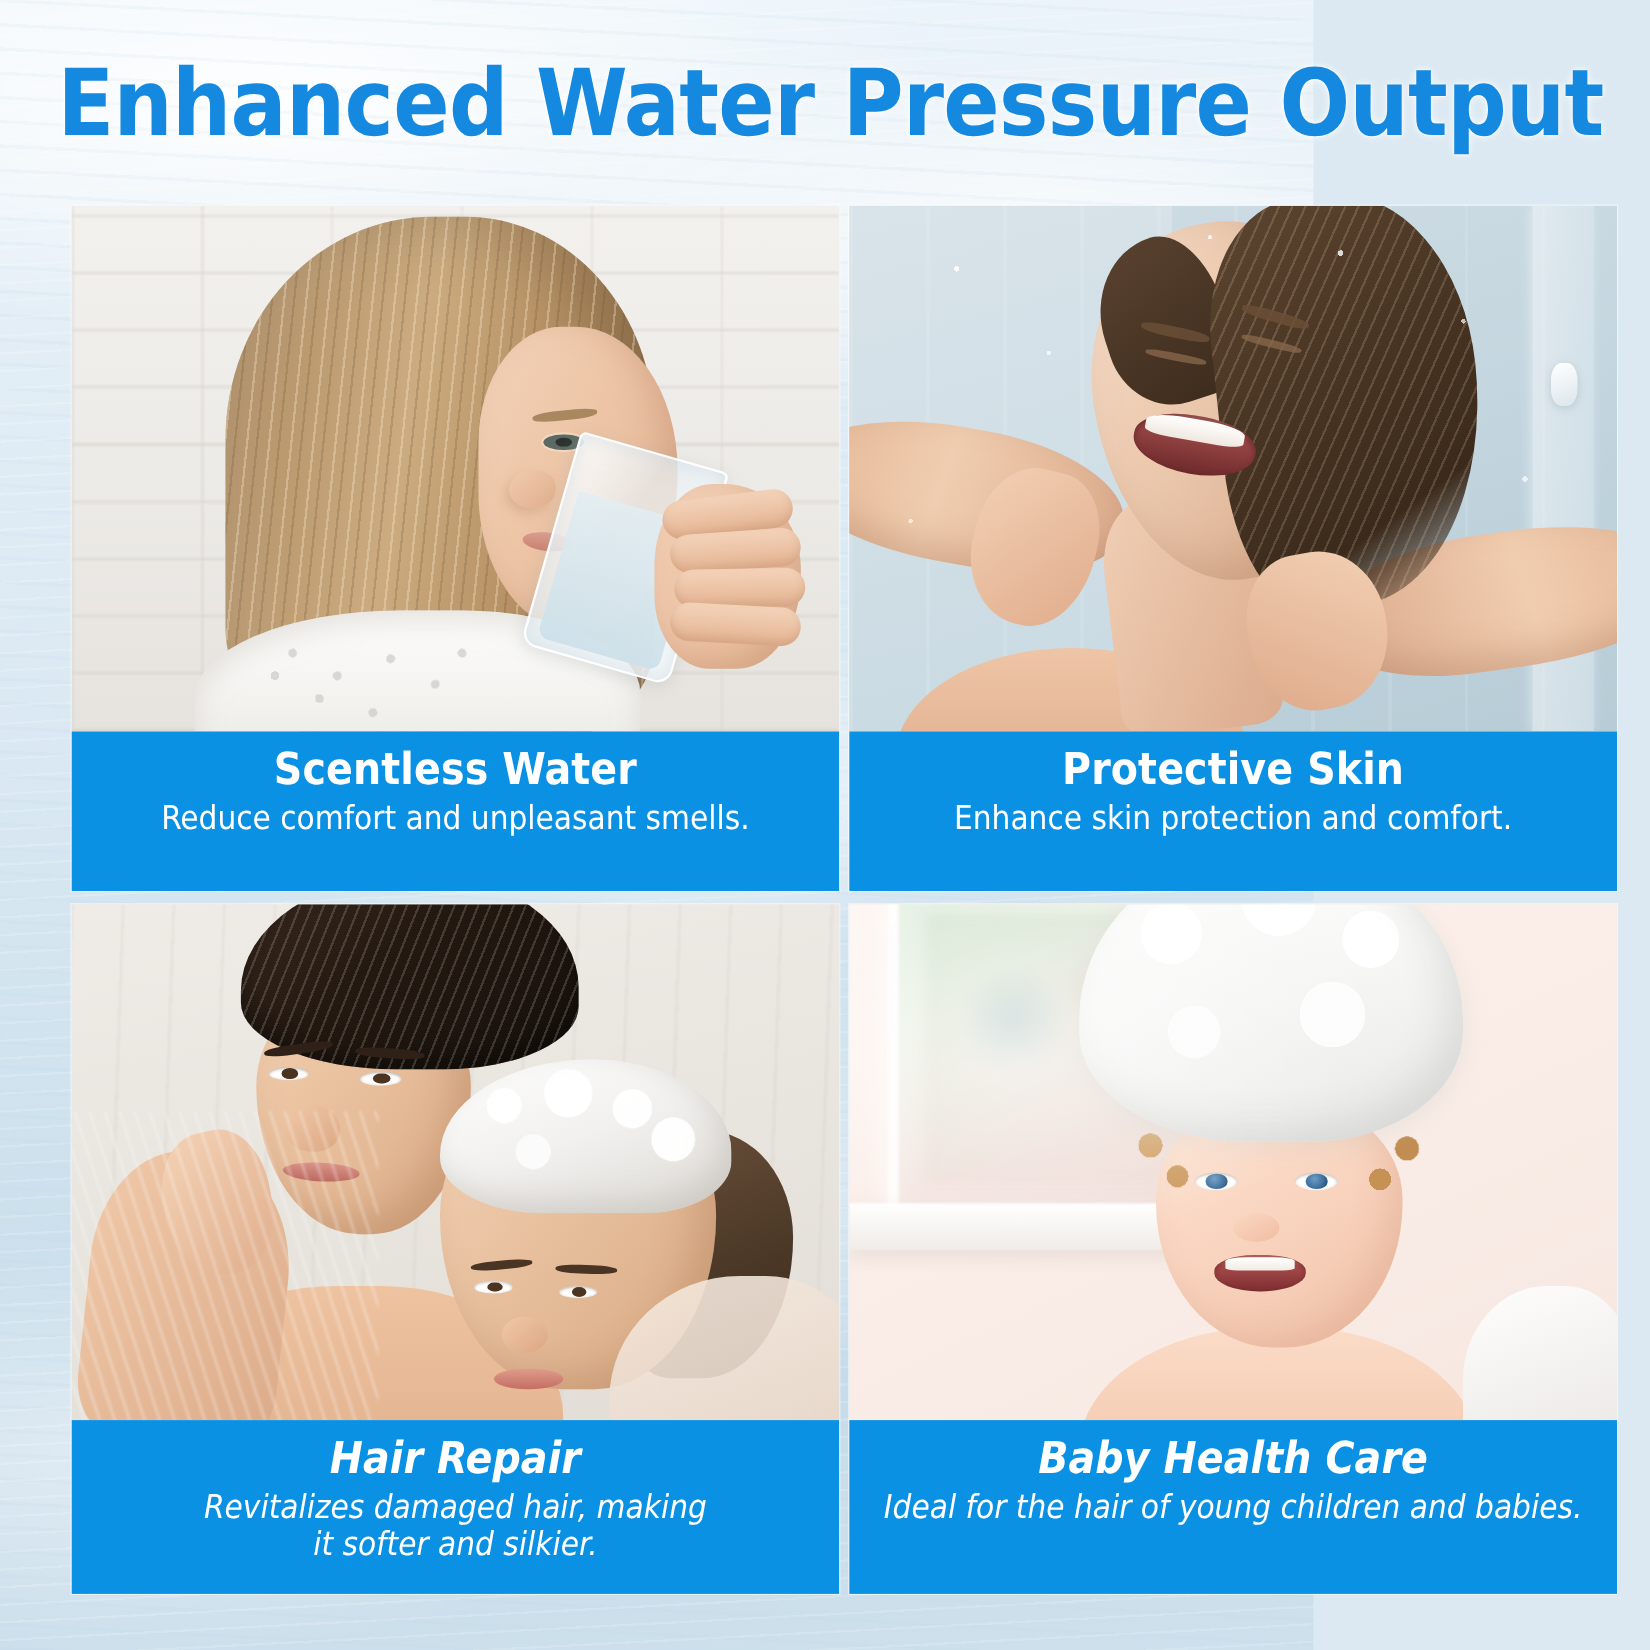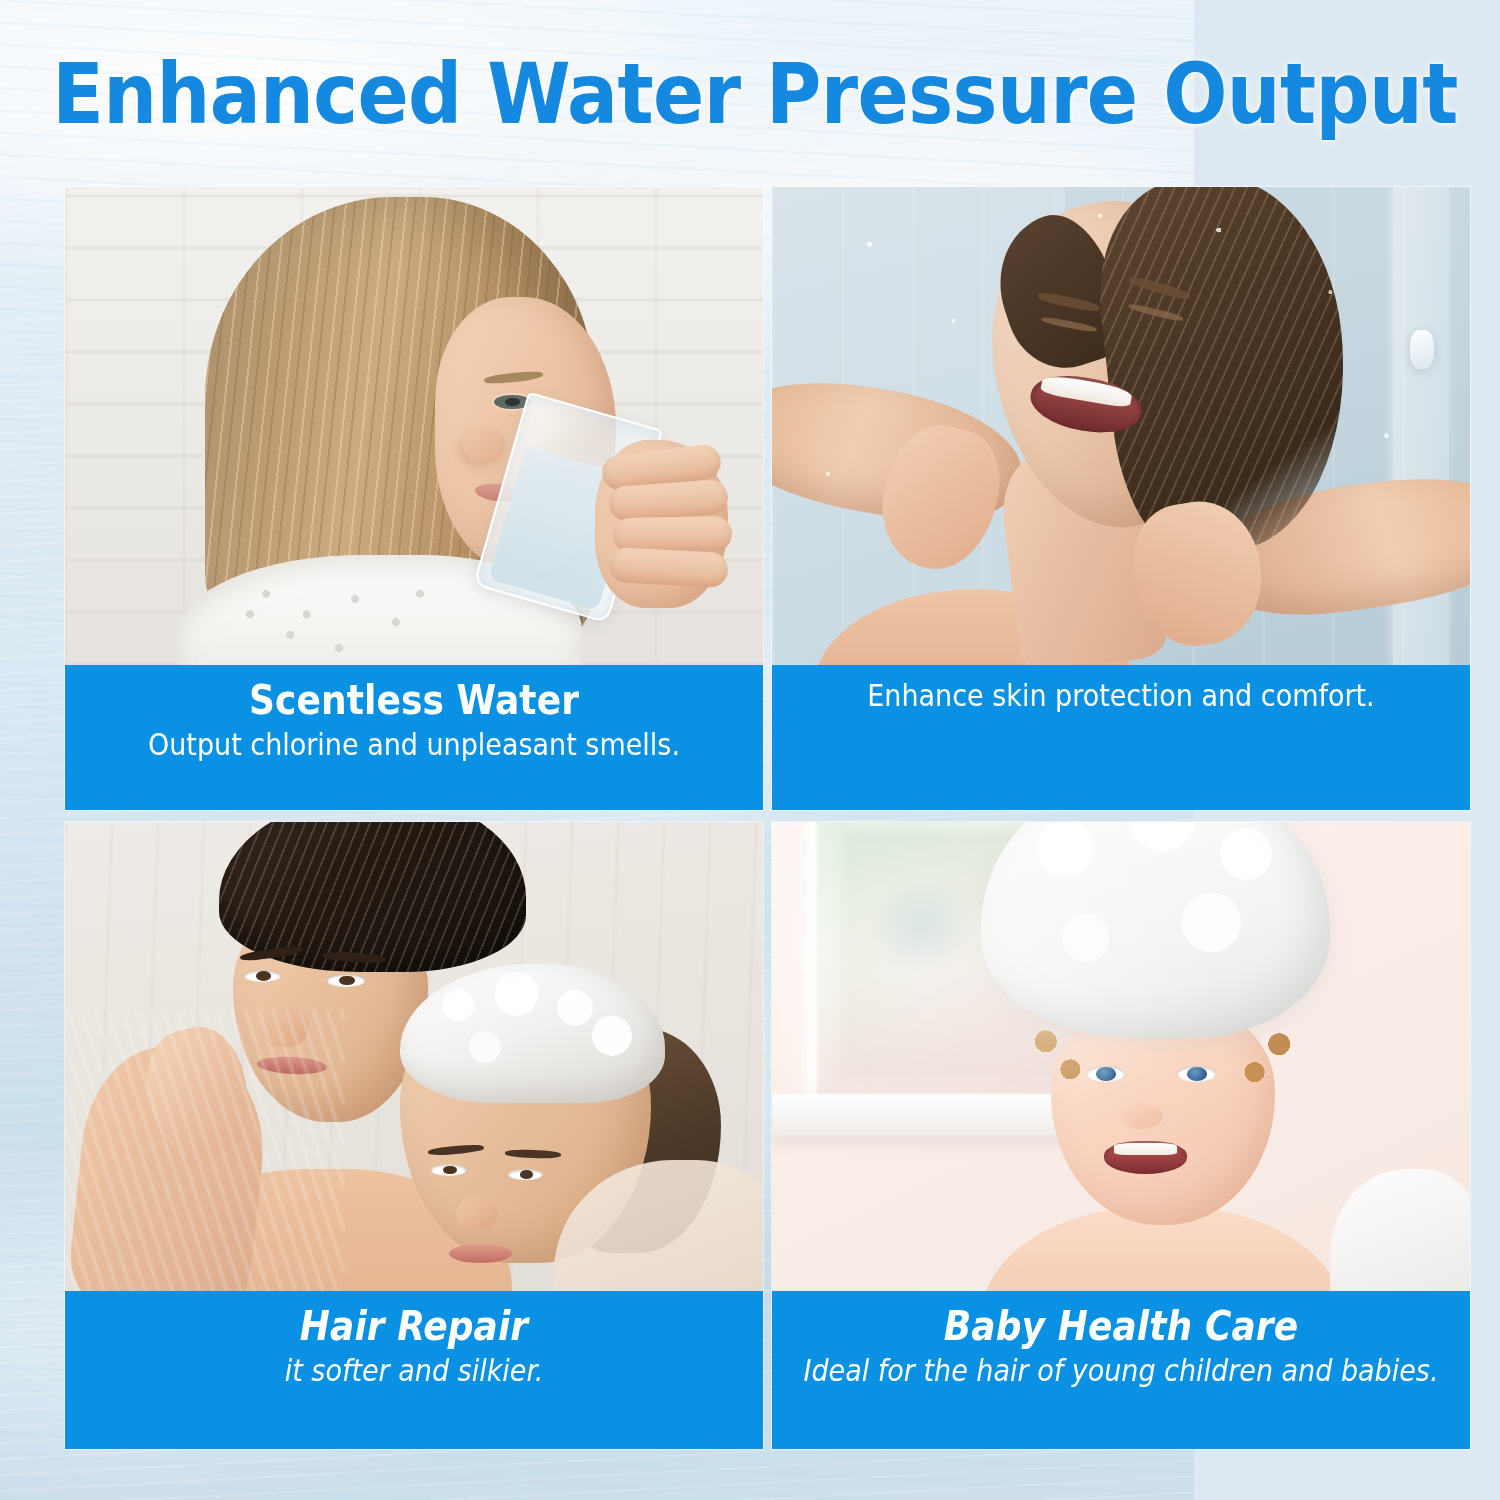--- a/index.html
+++ b/index.html
@@ -579,21 +579,21 @@
         <div class="shirt"></div>
         <div class="glass"></div>
         <div class="hand"></div>
         <div class="fing f1"></div>
         <div class="fing f2"></div>
         <div class="fing f3"></div>
         <div class="fing f4"></div>
       </div>
       <div class="caption">
         <div class="cap-title">Scentless Water</div>
-        <div class="cap-sub">Output chlorine and unpleasant smells.</div>
+        <div class="cap-sub">Reduce comfort and unpleasant smells.</div>
       </div>
     </div>
 
     <div class="card card2">
       <div class="photo p2">
         <div class="wall"></div>
         <div class="panel"></div>
         <div class="knob"></div>
         <div class="armL"></div>
         <div class="armR"></div>
@@ -606,20 +606,21 @@
         <div class="brow brR"></div>
         <div class="eyeline elL"></div>
         <div class="eyeline elR"></div>
         <div class="mouth"></div>
         <div class="teeth"></div>
         <div class="handL"></div>
         <div class="handR"></div>
         <div class="drops"></div>
       </div>
       <div class="caption">
+        <div class="cap-title">Protective Skin</div>
         <div class="cap-sub">Enhance skin protection and comfort.</div>
       </div>
     </div>
 
     <div class="card card3">
       <div class="photo p3">
         <div class="bg"></div>
         <div class="mBody"></div>
         <div class="mArm"></div>
         <div class="mFace"></div>
@@ -638,20 +639,21 @@
         <div class="wBrow wbR"></div>
         <div class="wEye weL"></div>
         <div class="wEye weR"></div>
         <div class="wNose"></div>
         <div class="wLip"></div>
         <div class="foamArm"></div>
         <div class="spray"></div>
       </div>
       <div class="caption">
         <div class="cap-title">Hair Repair</div>
+        <div class="cap-sub">Revitalizes damaged hair, making</div>
         <div class="cap-sub">it softer and silkier.</div>
       </div>
     </div>
 
     <div class="card card4">
       <div class="photo p4">
         <div class="win"></div>
         <div class="winInner"></div>
         <div class="sill"></div>
         <div class="bBody"></div>

